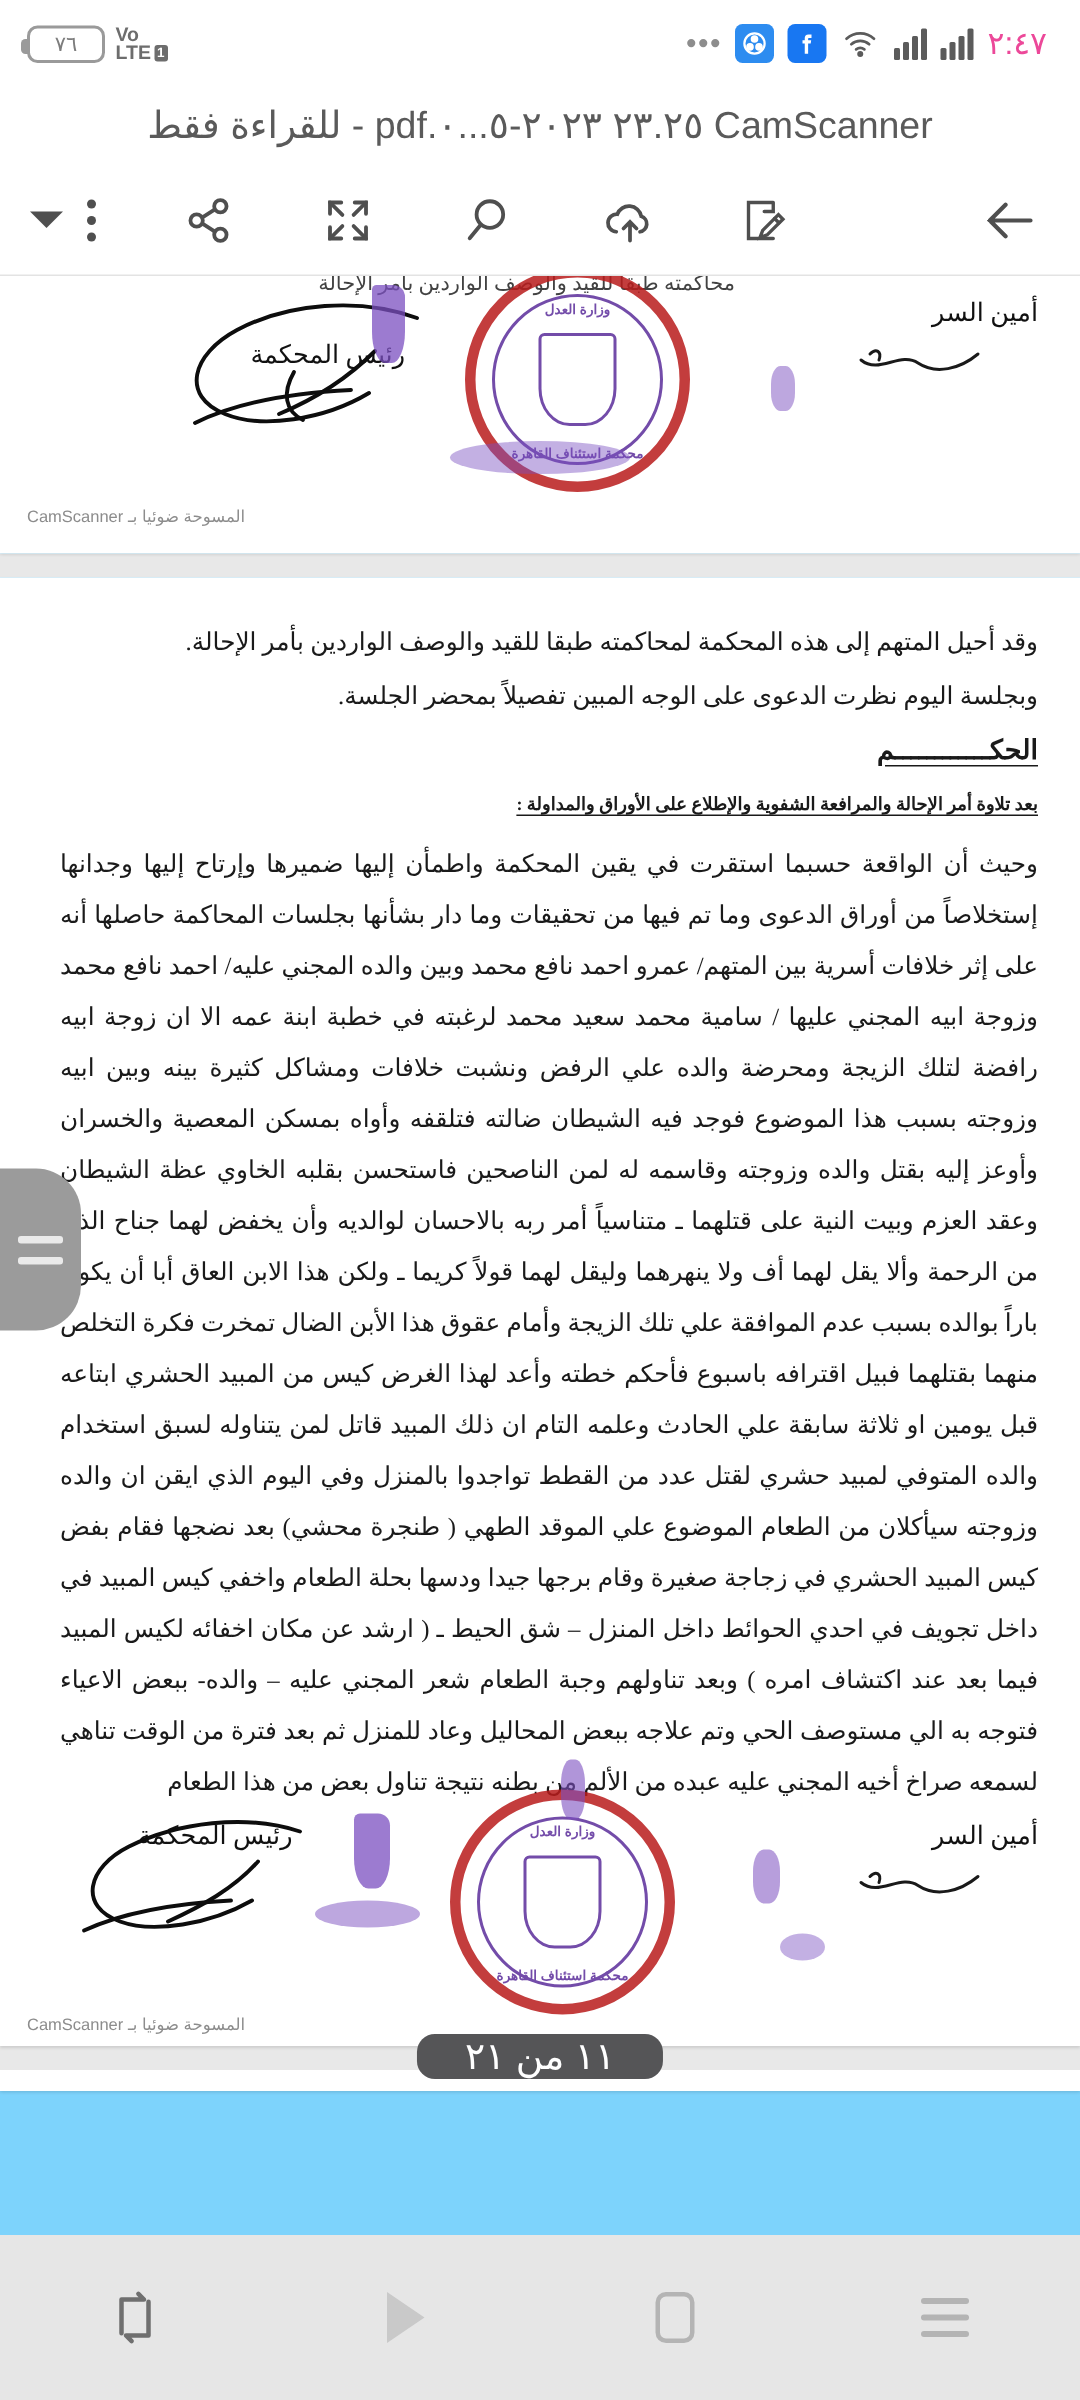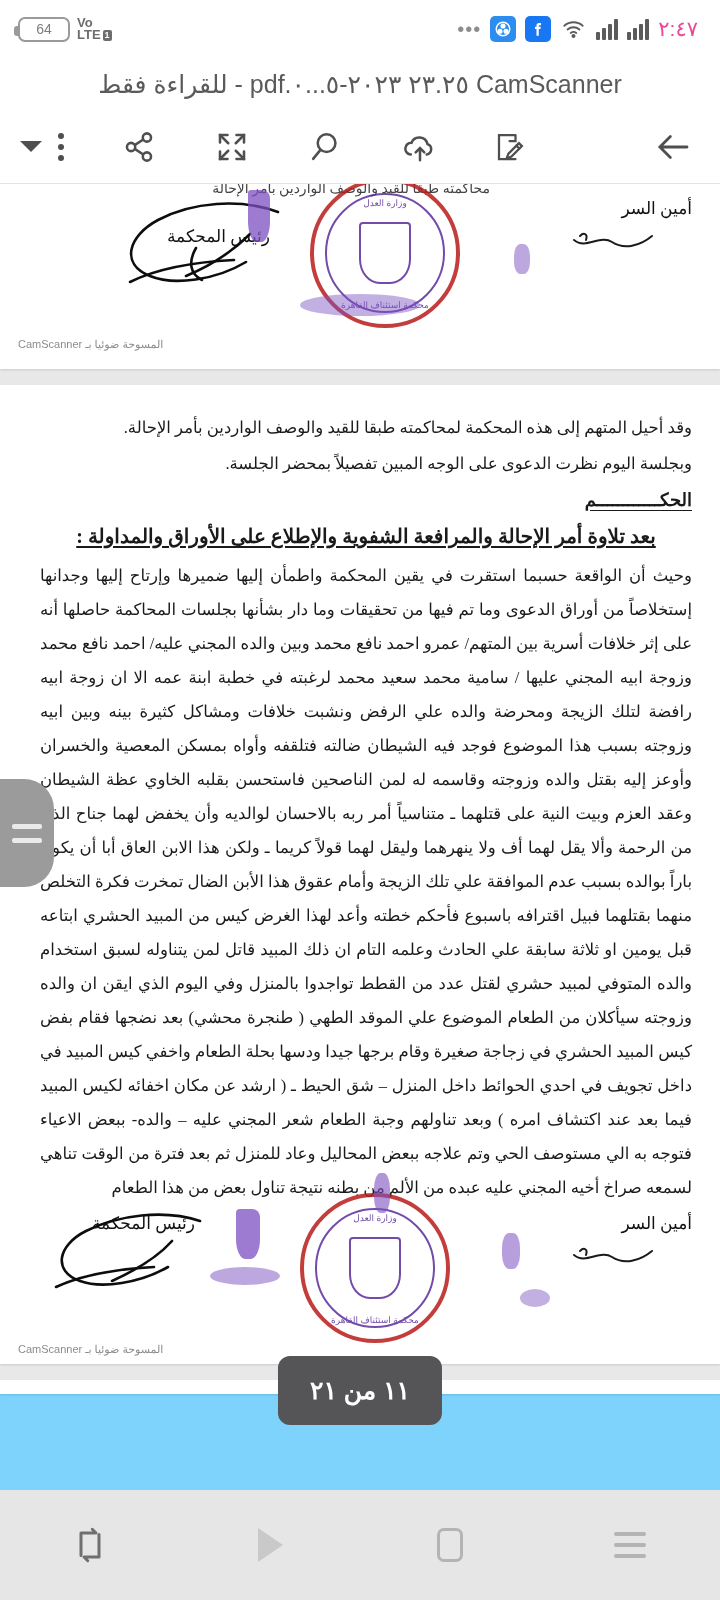--- a/index.html
+++ b/index.html
@@ -95,37 +95,37 @@
     padding:0 28px 0 40px;
   }
   .doc-text p { margin-bottom:2px;font-family:Liberation Serif, serif; }
   .lead { text-align:right; }
   .hdr-hkm {
     font-weight:bold; font-size:18px;
     letter-spacing:1px; margin:0 0 2px;
     text-decoration:underline; text-underline-offset:4px;
   }
   .hdr-sub {
-    text-align:center; font-weight:bold; font-size:20px;
+    font-weight:bold; font-size:12px;
     text-decoration:underline; text-underline-offset:3px; margin-bottom:6px;
   }
   .cam-wm {
     text-align:left; direction:rtl; font-size:11px; color:#8c8c8c;
     padding:4px 0 8px 18px; font-family:"Liberation Sans",sans-serif;
   }
 
   
   .sigblock { position:relative; height:130px; margin-top:4px; }
   .sig-label {
     position:absolute; direction:rtl; font-family:"Liberation Serif",serif;
     font-size:17px; color:#111;
   }
   .seal {
     position:absolute; width:150px; height:150px; border-radius:50%;
-    border:4px solid #b91c1c; opacity:.85;
+    border:7px solid #b91c1c; opacity:.85;font-weight:bold;
   }
   .seal:after {
     content:""; position:absolute; inset:11px; border-radius:50%;
     border:2px solid #5b2d9b;
   }
   .eagle {
     position:absolute; left:50%; top:50%; transform:translate(-50%,-50%);
     width:52px; height:62px; border:2px solid #5b2d9b; border-radius:4px 4px 40% 40%;
   }
   .seal-txt {
@@ -133,23 +133,22 @@
     color:#5b2d9b; font-size:9px; direction:rtl;
   }
   .ink {
     position:absolute; background:#7b4fc0; opacity:.75;
   }
 
   
   .page-indicator {
     position:absolute; left:50%; transform:translateX(-50%);
     background:#555557; color:#fff; border-radius:12px;
-    padding:20px 32px; font-size:25px; direction:rtl;
+    padding:0 32px; font-size:25px; direction:rtl;
     z-index:40;
-    font-weight:bold;
   }
 
   
   .scroll-handle {
     position:absolute; left:0; width:54px; height:108px;
     background:#9b9b9b; border-radius:0 30px 30px 0;
     display:flex; flex-direction:column; align-items:center;
     justify-content:center; gap:9px; z-index:30;
   }
   .scroll-handle i { width:30px; height:5px; background:#eaeaea; border-radius:2px; display:block; }
@@ -167,21 +166,21 @@
     width:0;height:0;border-top:17px solid transparent;
     border-bottom:17px solid transparent;border-left:25px solid #c9c9c9;
   }
 </style>
 </head>
 <body>
 
 <div class="statusbar">
   <div class="sb-left">
     <div class="battery">
-      <span>64</span>
+      <span>٧٦</span>
     </div>
     <div class="volte">
       <div>Vo</div>
       <div class="l2">
         <span>LTE</span>
         <span class="volte-box">1</span>
       </div>
     </div>
   </div>
   <div class="sb-right">

